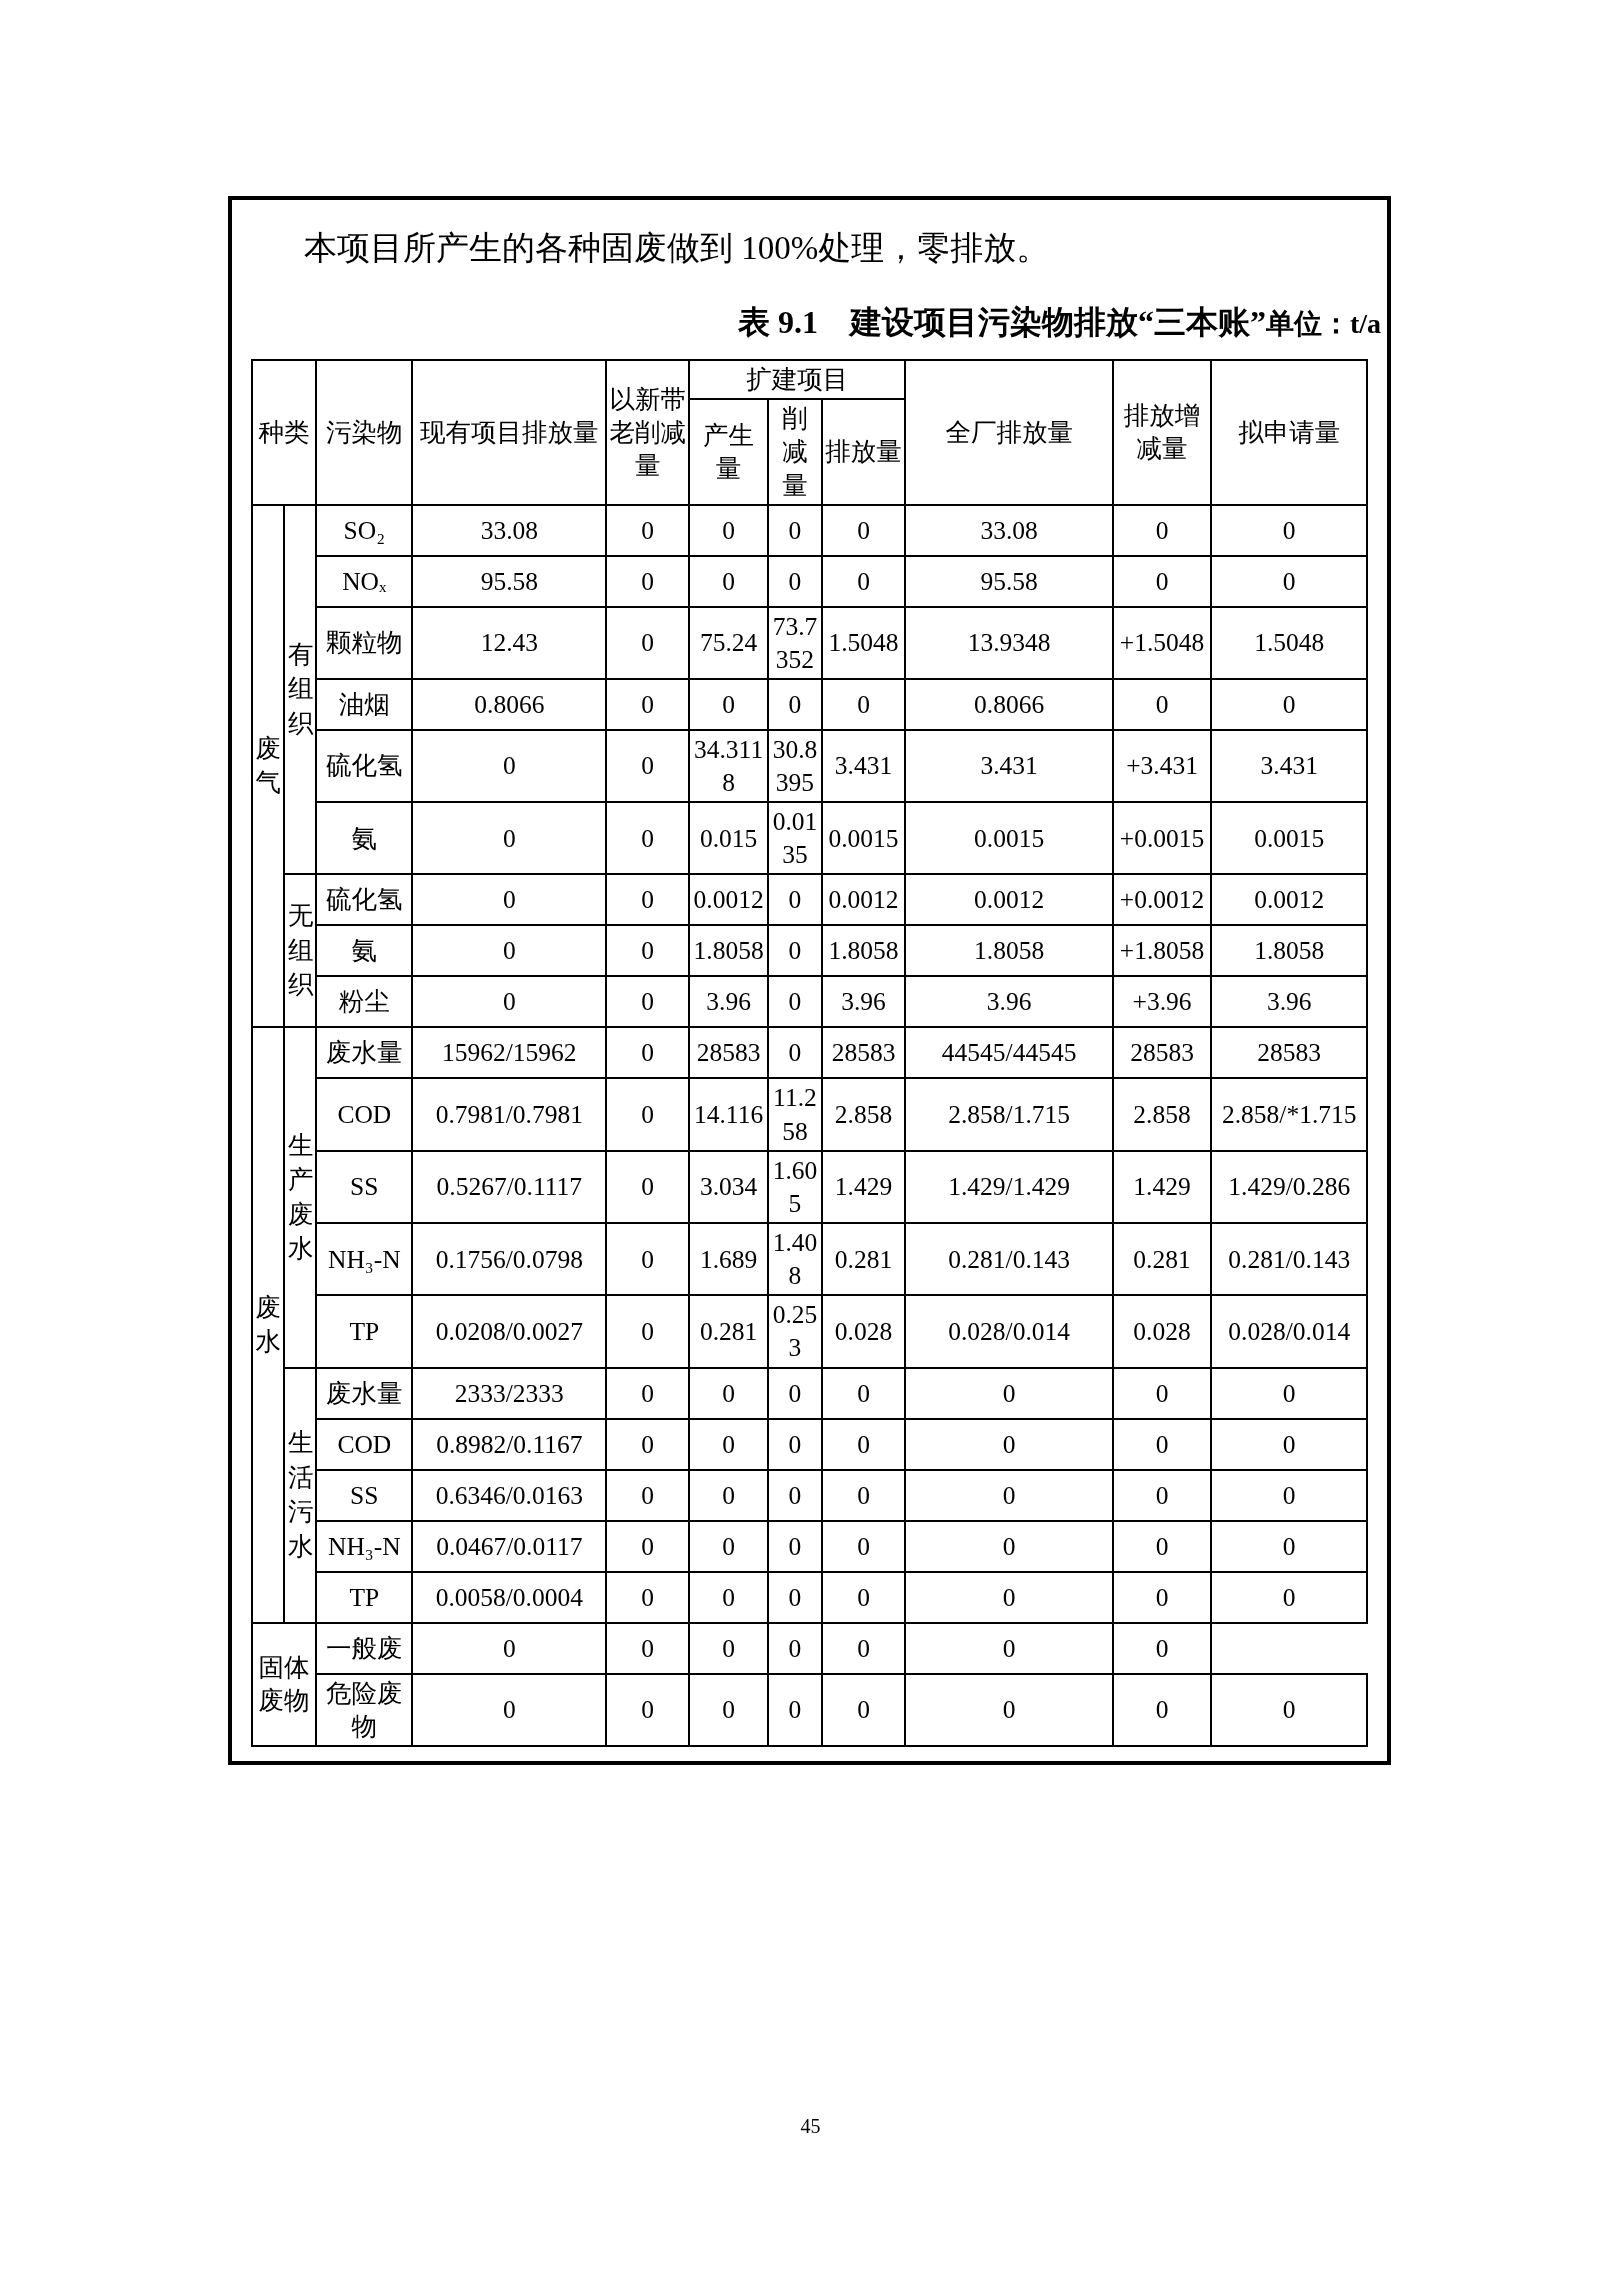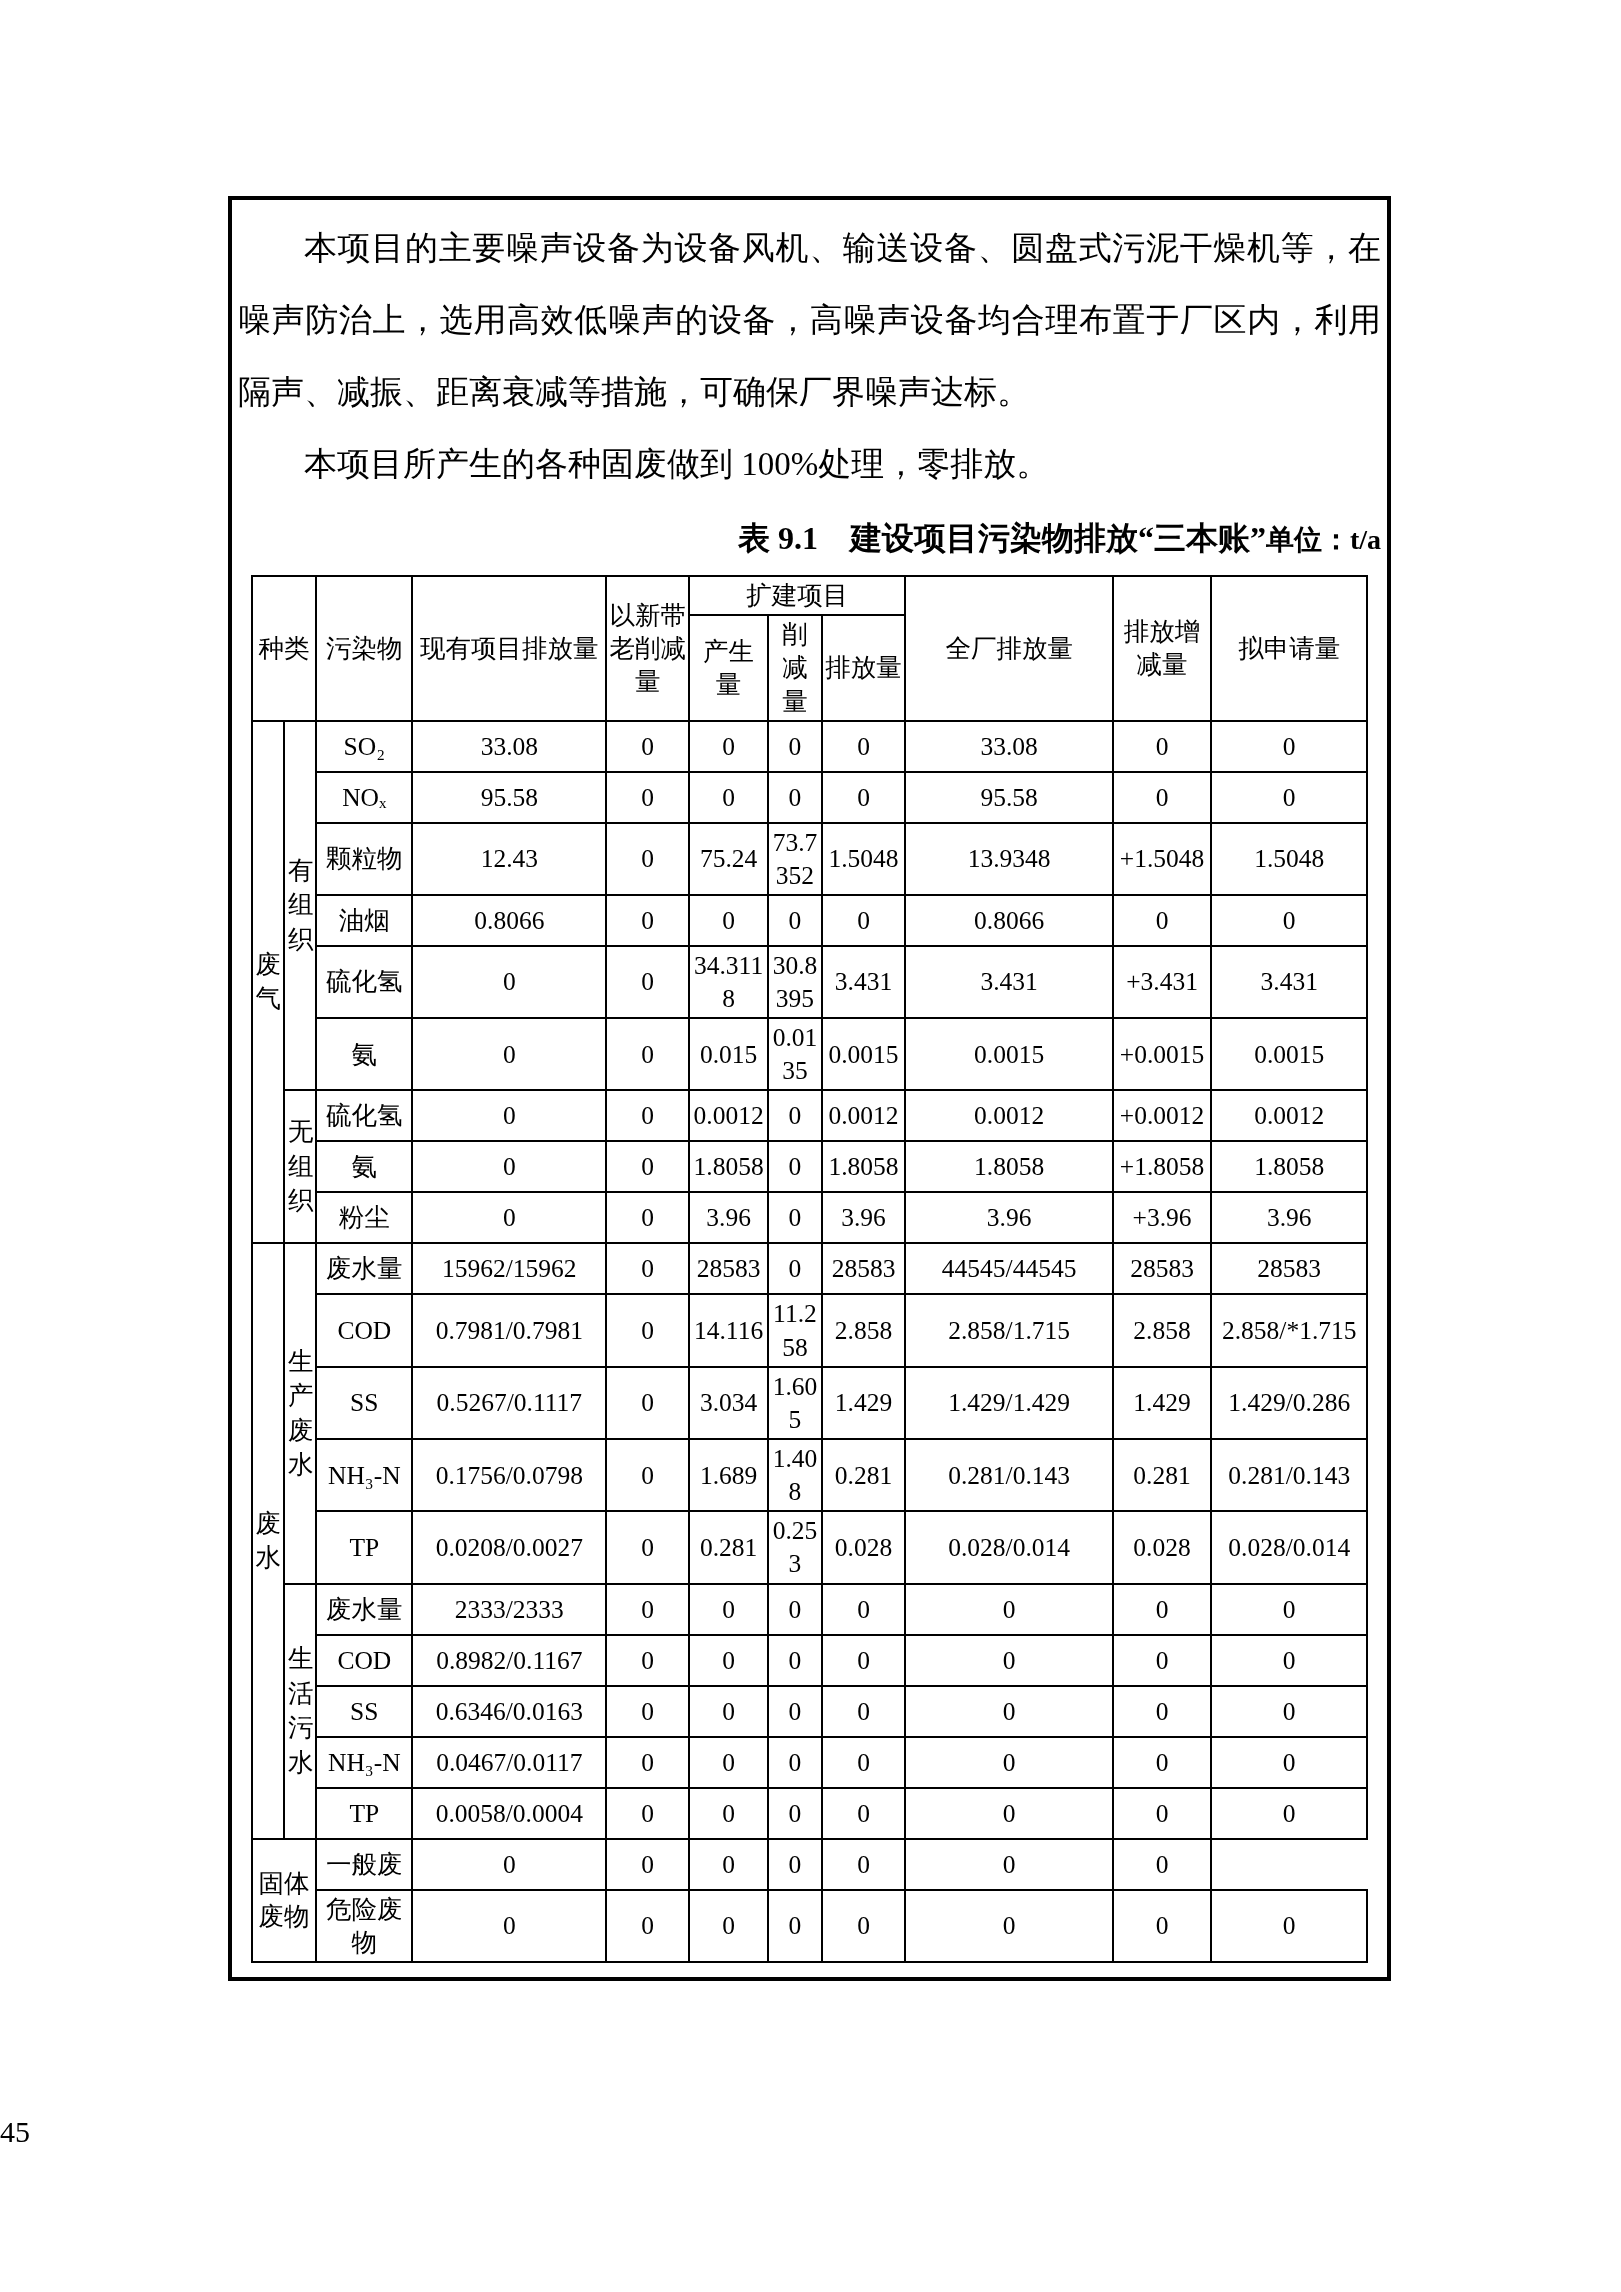--- a/index.html
+++ b/index.html
@@ -47,30 +47,29 @@
   .emissions thead tr.h2{height:63px;}
   .emissions tbody tr{height:51px;}
   .vtext{
     display:inline-block;width:1.15em;
     word-break:break-all;line-height:1.35;
     text-align:center;
     font-family:Liberation Serif, serif;
   }
   .page-number{
     position:absolute;left:0;top:2115px;width:100%;
-    text-align:left;font-size:30px;color:#000000;
+    text-align:center;font-size:20px;color:#000000;
   }
 </style>
 </head>
 <body>
 
 <div class="page">
   <div class="frame">
 
-    <p class="para">本项目的主要噪声设备为设备风机、输送设备、圆盘式污泥干燥机等，在噪声防治上，选用高效低噪声的设备，高噪声设备均合理布置于厂区内，利用隔声、减振、距离衰减等措施，可确保厂界噪声达标。</p>
     <p class="para">本项目所产生的各种固废做到 100%处理，零排放。</p>
 
     <div class="tbl-title"><span>表 9.1　建设项目污染物排放“三本账”</span><span class="unit">单位：t/a</span></div>
 
     <table class="emissions">
       <colgroup>
         <col style="width:2.9%">
           <col style="width:2.9%">
           <col style="width:8.6%">
         <col style="width:17.4%">

